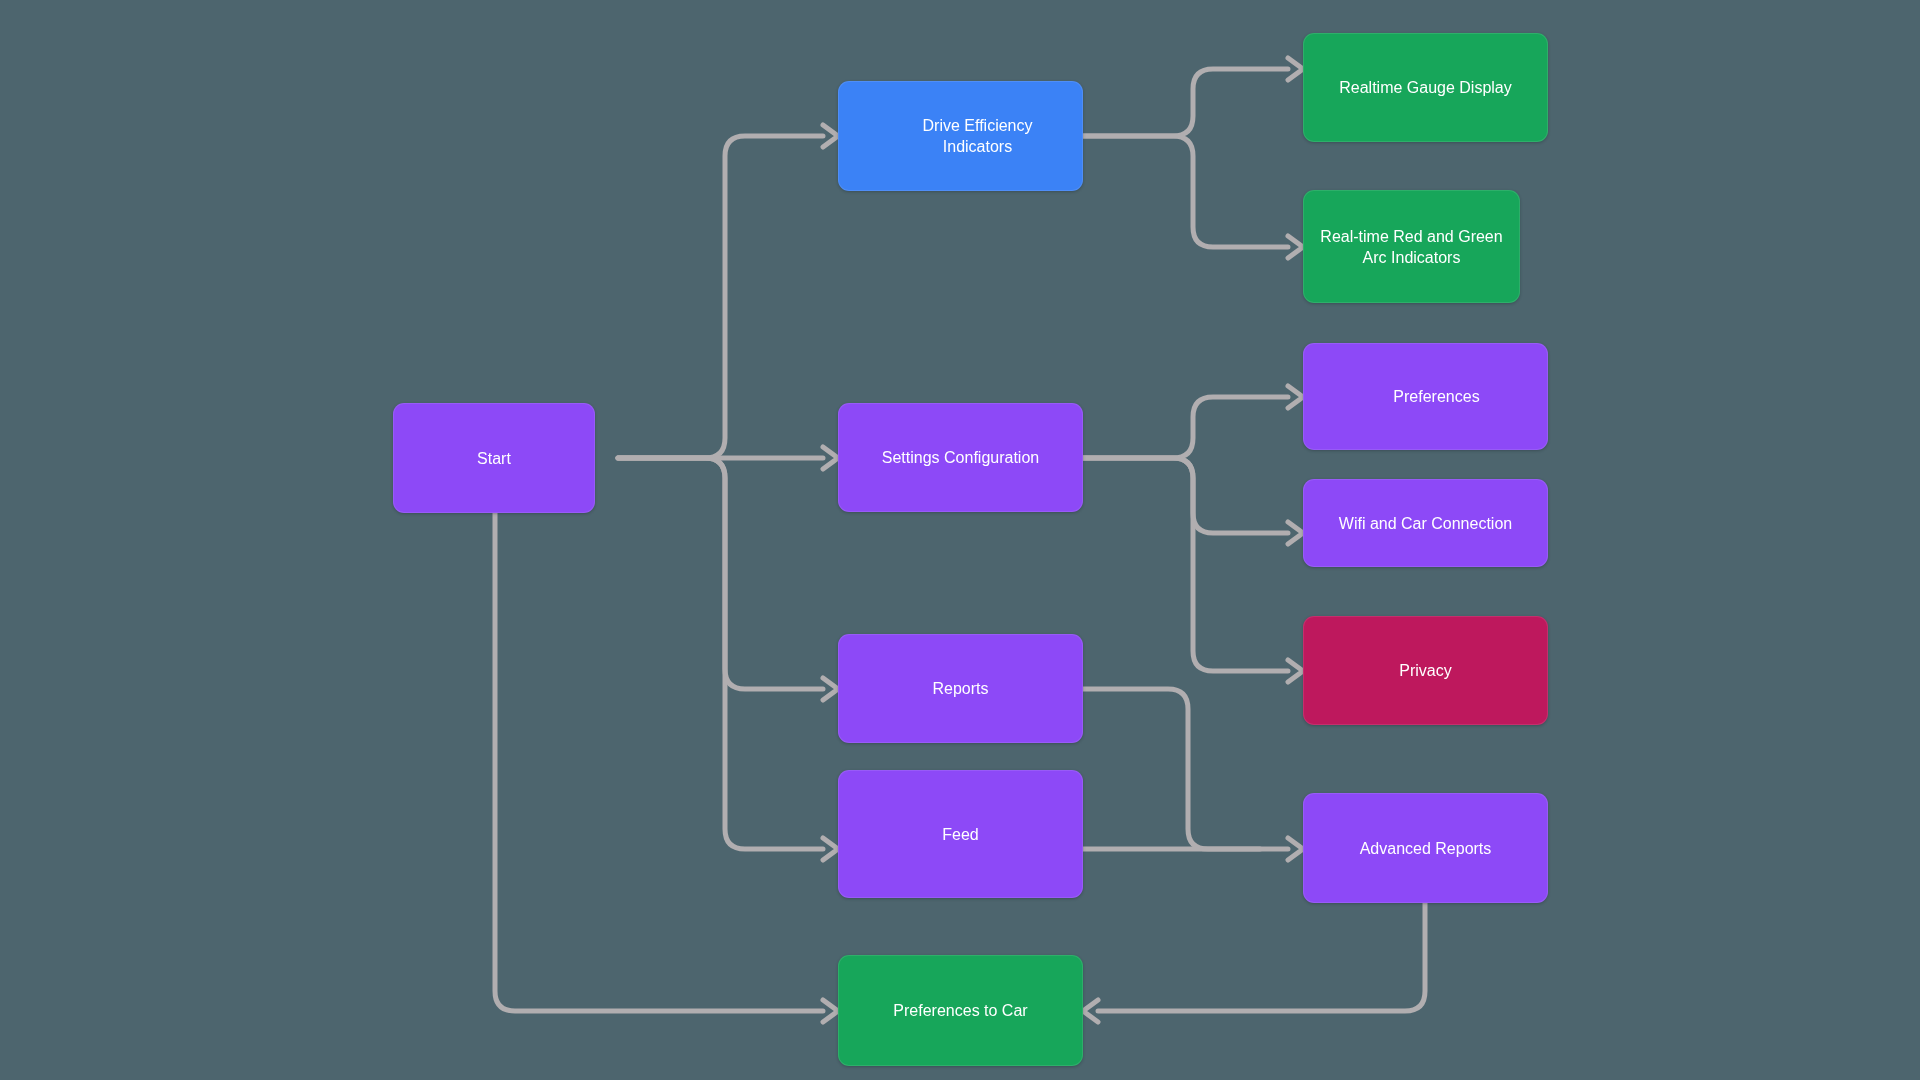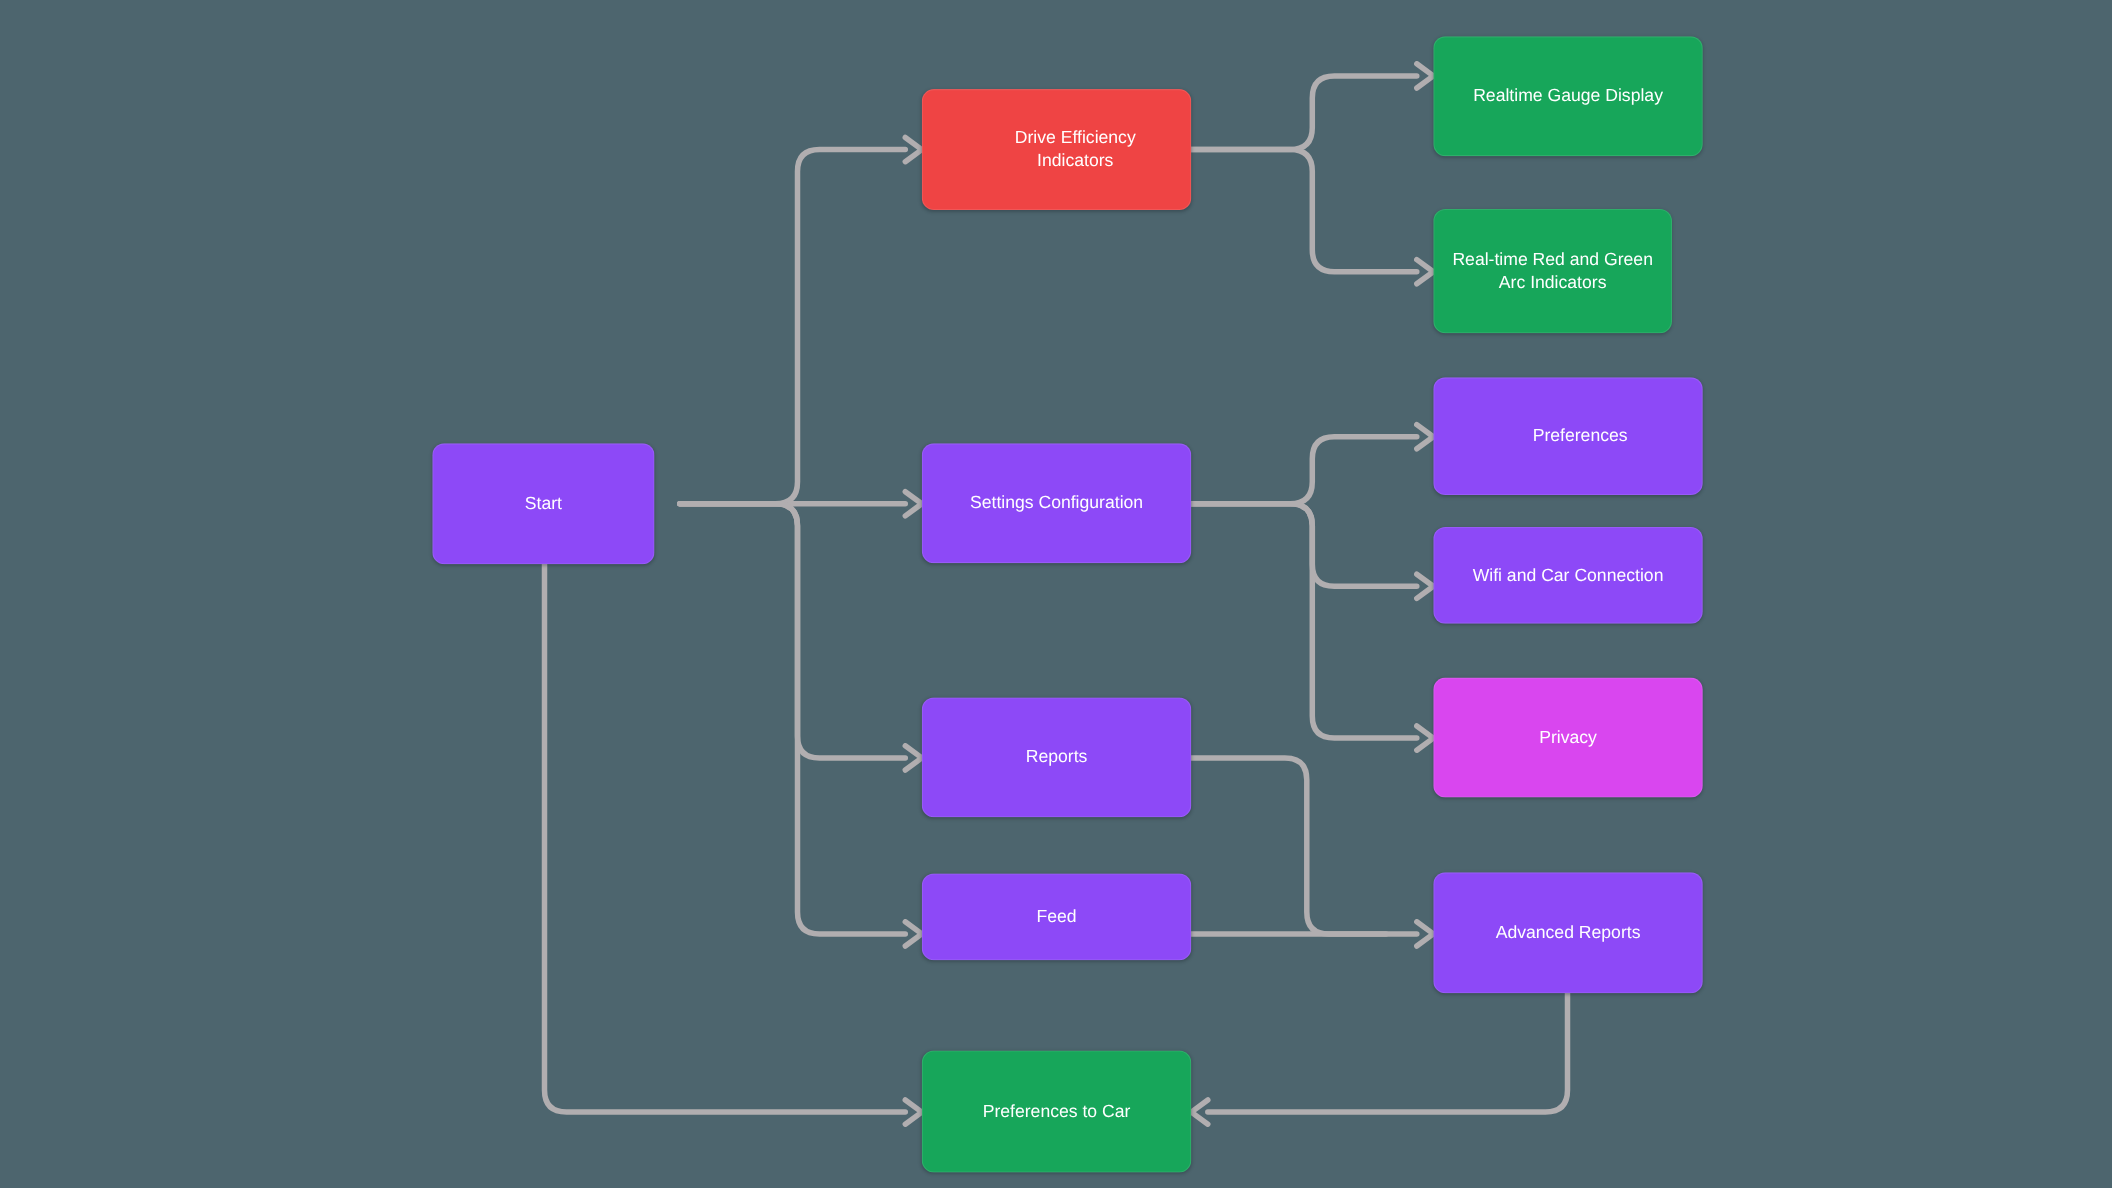--- a/index.html
+++ b/index.html
@@ -29,21 +29,21 @@
     padding:0 14px;
     box-sizing:border-box;
     box-shadow:0 1px 3px rgba(20,30,35,0.30);
     border:1px solid rgba(255,255,255,0.10);
   }
   
   .n-start    {left:393px; top:403px; width:202px; height:110px;}
   .n-drive    {left:838px; top:81px;  width:245px; height:110px;}
   .n-settings {left:838px; top:403px; width:245px; height:109px;}
   .n-reports  {left:838px; top:634px; width:245px; height:109px;}
-  .n-feed     {left:838px; top:794px; width:245px; height:79px;}
+  .n-feed     {left:838px; top:770px; width:245px; height:128px;}
   .n-conn     {left:838px; top:955px; width:245px; height:111px;}
   .n-gauge    {left:1303px;top:13px;  width:245px; height:109px;margin-top:20px;}
   .n-arc      {left:1303px;top:190px; width:217px; height:113px;}
   .n-prefs    {left:1303px;top:343px; width:245px; height:107px;padding-left:36px;}
   .n-wifi     {left:1303px;top:479px; width:245px; height:88px;}
   .n-privacy  {left:1303px;top:616px; width:245px; height:109px;}
   .n-advanced {left:1303px;top:793px; width:245px; height:110px;}
 </style>
 </head>
 <body>
@@ -73,21 +73,21 @@
     <path d="M 1083 689 H 1168 Q 1188 689 1188 709 V 829 Q 1188 849 1208 849 H 1260"></path>
     <path d="M 1083 849 H 1288" marker-end="url(#arrow)"></path>
 
     <path d="M 1425 903 V 991 Q 1425 1011 1405 1011 H 1098" marker-end="url(#arrow)"></path>
   </svg>
 
   <div class="node n-start" style="background-color: rgb(141, 73, 247);">
     <span>Start</span>
   </div>
 
-  <div class="node n-drive" style="background-color: #ef4444; padding-left: 48px;">
+  <div class="node n-drive" style="background-color: #3b82f6; padding-left: 48px;">
     <span>Drive Efficiency Indicators</span>
   </div>
 
   <div class="node n-settings" style="background-color: rgb(141, 73, 247);">
     <span>Settings Configuration</span>
   </div>
 
   <div class="node n-reports" style="background-color: rgb(141, 73, 247);">
     <span>Reports</span>
   </div>
@@ -109,21 +109,21 @@
   </div>
 
   <div class="node n-prefs" style="background-color: rgb(141, 73, 247);">
     <span>Preferences</span>
   </div>
 
   <div class="node n-wifi" style="background-color: rgb(141, 73, 247);">
     <span>Wifi and Car Connection</span>
   </div>
 
-  <div class="node n-privacy" style="background-color: #d946ef;">
+  <div class="node n-privacy" style="background-color: #be185d;">
     <span>Privacy</span>
   </div>
 
   <div class="node n-advanced" style="background-color: rgb(141, 73, 247);">
     <span>Advanced Reports</span>
   </div>
 
 </div>
 
 </body></html>

